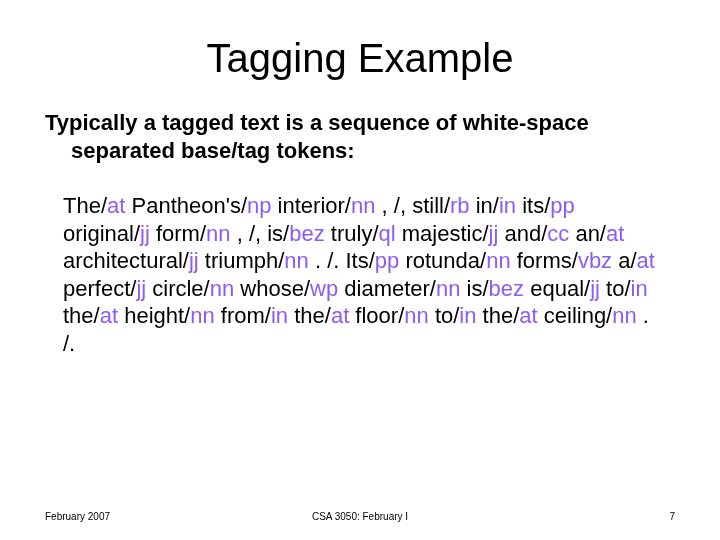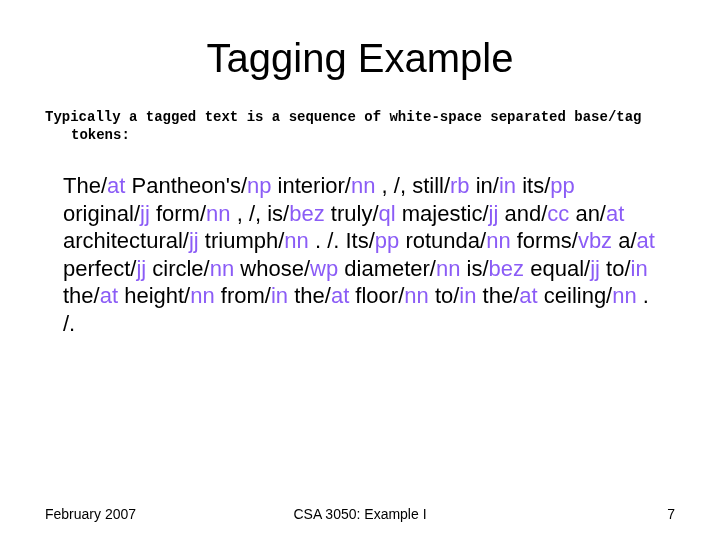--- a/index.html
+++ b/index.html
@@ -20,47 +20,46 @@
     flex-direction: column;
   }
   .title {
     font-size: 40px;
     font-weight: 400;
     text-align: center;
     margin-bottom: 28px;
     margin-top: 6px;
   }
   .subtitle {
-    font-size: 14px;
+    font-size: 22px;
     font-weight: bold;
     line-height: 1.25;
     margin-bottom: 28px;
     padding-left: 0;
-    font-family: Liberation Mono, monospace;
   }
   .subtitle .indent {
     display: block;
     padding-left: 26px;
     text-indent: -26px;
   }
   .body-text {
     font-size: 22px;
     line-height: 1.25;
     padding-left: 18px;
     padding-right: 10px;
   }
   .tag { color: #8b5cf6; }
   .footer {
     position: absolute;
     bottom: 18px;
     left: 0;
     width: 100%;
     display: flex;
     justify-content: space-between;
-    font-size: 14px;
+    font-size: 10px;
     padding: 0 45px;
   }
   .footer .center {
     position: absolute;
     left: 50%;
     transform: translateX(-50%);
   }
 </style>
 </head>
 <body>
@@ -69,16 +68,16 @@
   <h1 class="title">Tagging Example</h1>
 
   <div class="subtitle">
     <span class="indent">Typically a tagged text is a sequence of white-space separated base/tag tokens:</span>
   </div>
 
   <div class="body-text" id="tagged-text"><span> The/</span><span class="tag">at</span><span> Pantheon's/</span><span class="tag">np</span><span>  interior/</span><span class="tag">nn</span><span> , /, still/</span><span class="tag">rb</span><span> in/</span><span class="tag">in</span><span> its/</span><span class="tag">pp</span><span> original/</span><span class="tag">jj</span><span> form/</span><span class="tag">nn</span><span> , /, is/</span><span class="tag">bez</span><span> truly/</span><span class="tag">ql</span><span> majestic/</span><span class="tag">jj</span><span> and/</span><span class="tag">cc</span><span> an/</span><span class="tag">at</span><span> architectural/</span><span class="tag">jj</span><span> triumph/</span><span class="tag">nn</span><span> . /. Its/</span><span class="tag">pp</span><span> rotunda/</span><span class="tag">nn</span><span> forms/</span><span class="tag">vbz</span><span> a/</span><span class="tag">at</span><span> perfect/</span><span class="tag">jj</span><span> circle/</span><span class="tag">nn</span><span> whose/</span><span class="tag">wp</span><span> diameter/</span><span class="tag">nn</span><span> is/</span><span class="tag">bez</span><span> equal/</span><span class="tag">jj</span><span> to/</span><span class="tag">in</span><span> the/</span><span class="tag">at</span><span> height/</span><span class="tag">nn</span><span> from/</span><span class="tag">in</span><span> the/</span><span class="tag">at</span><span> floor/</span><span class="tag">nn</span><span> to/</span><span class="tag">in</span><span> the/</span><span class="tag">at</span><span> ceiling/</span><span class="tag">nn</span><span> . /.</span></div>
 
   <div class="footer">
     <span>February 2007</span>
-    <span class="center">CSA 3050: Example I</span>
+    <span class="center">CSA 3050: February I</span>
     <span>7</span>
   </div>
 </div>
 
 </body></html>

